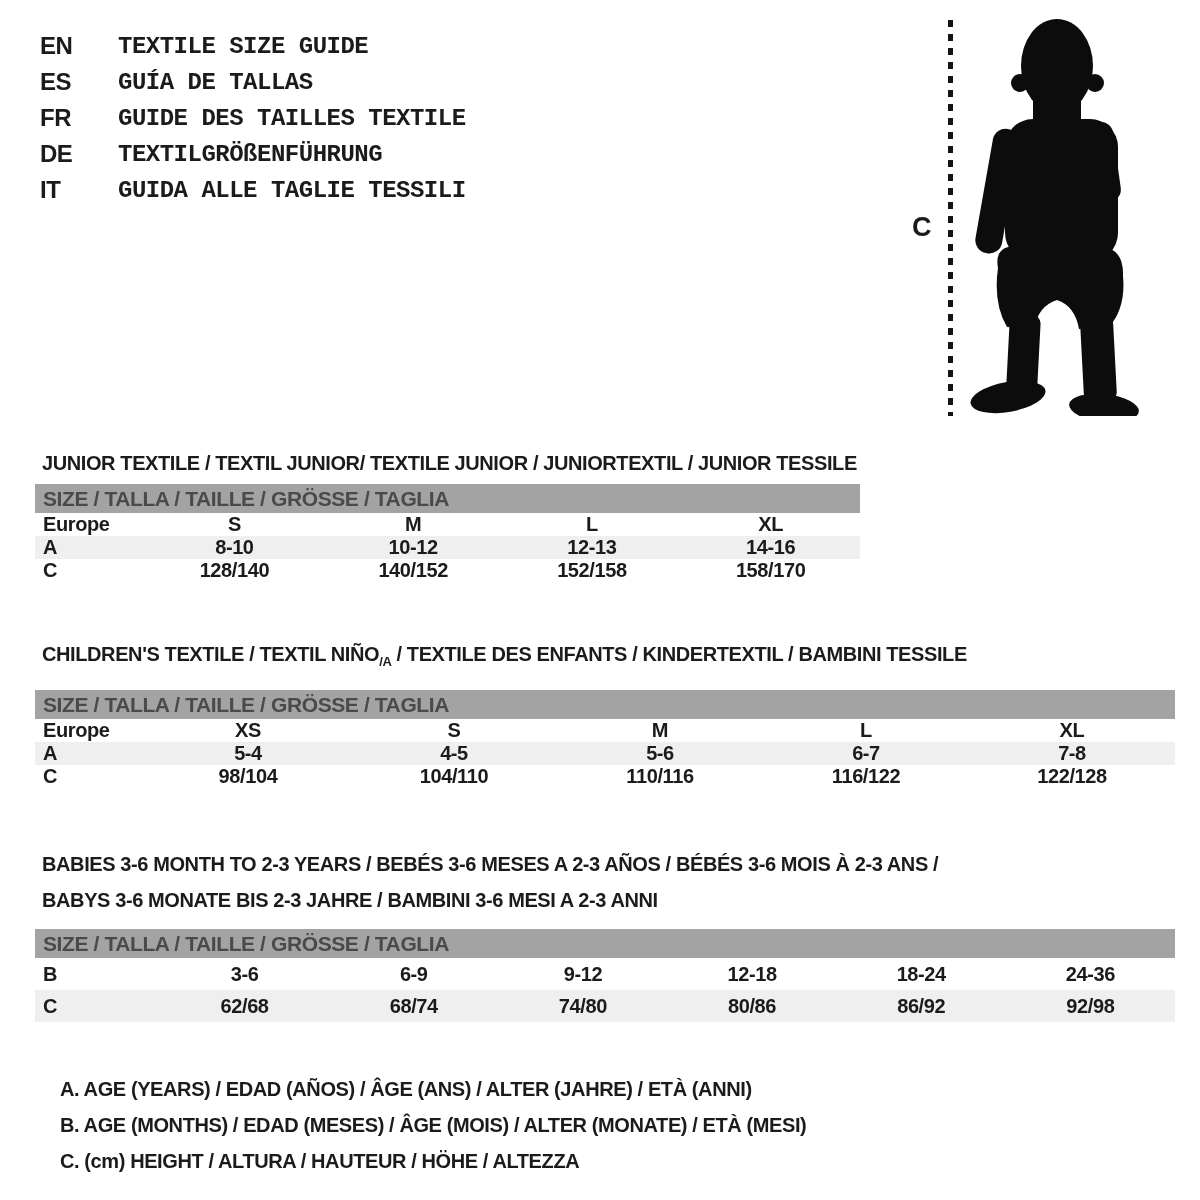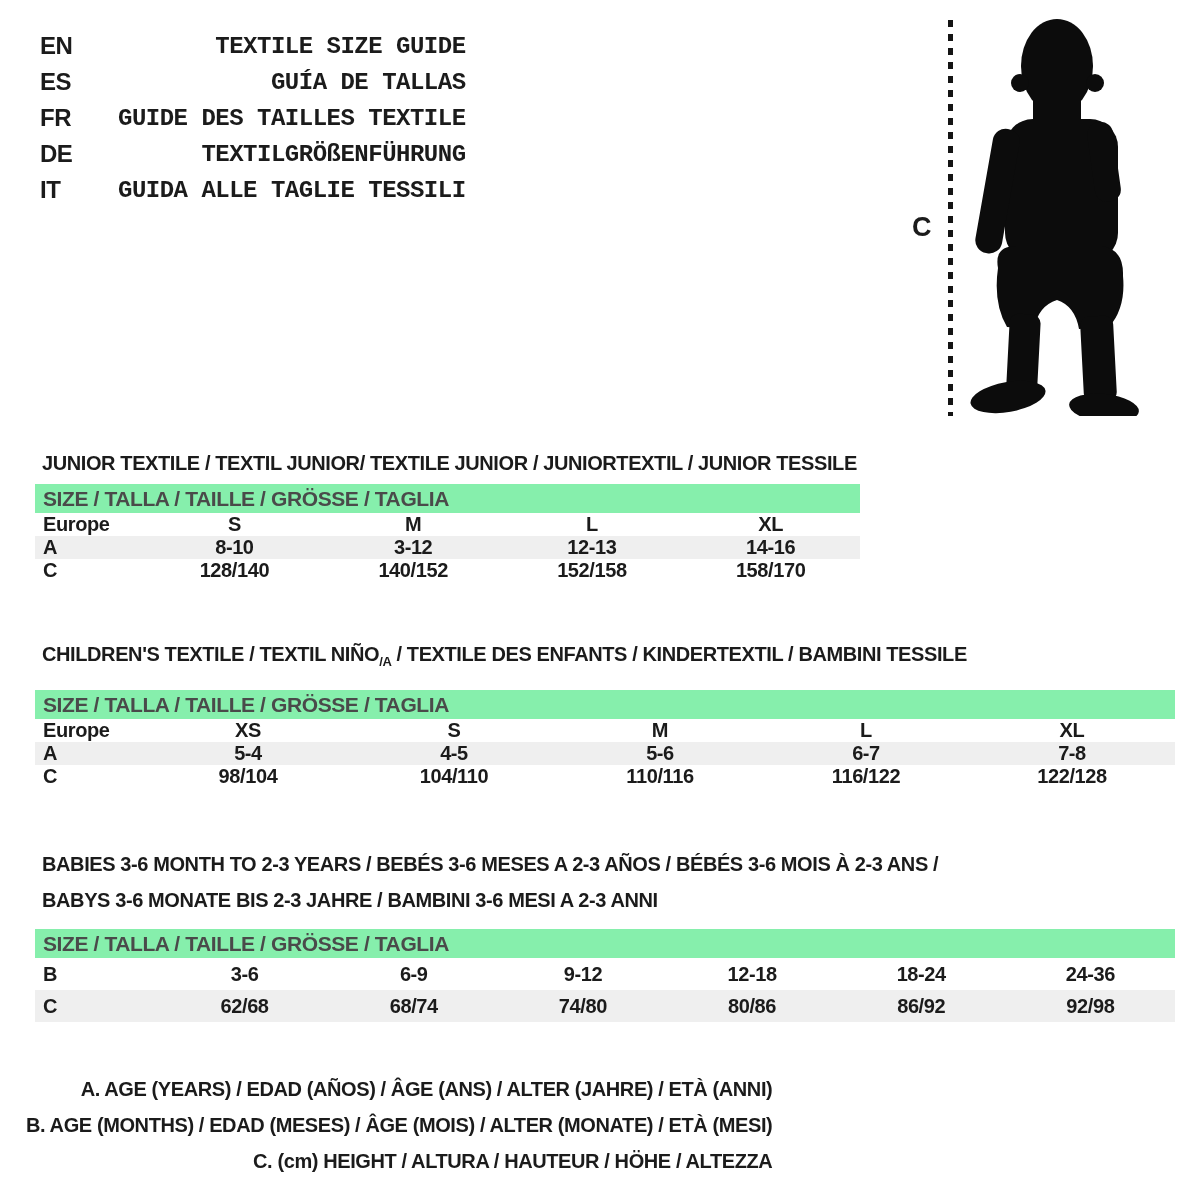--- a/index.html
+++ b/index.html
@@ -10,63 +10,63 @@
     background:#ffffff;
     font-family:"Liberation Sans", sans-serif;
     color:#1b1b1b;
     overflow:hidden;
     -webkit-font-smoothing:antialiased;
   }
   .abs { position:absolute; }
 
   
   .lang-block { left:40px; top:28px; }
-  .lang-row { display:flex; height:36px; align-items:center;justify-content:space-between; }
+  .lang-row { display:flex; height:36px; align-items:center; }
   .lang-code { width:78px; font-size:24px; font-weight:700; letter-spacing:-0.5px; }
   .lang-title { font-size:24px; font-weight:700; letter-spacing:-0.5px;font-family:Liberation Mono, monospace; }
 
   
   .measure-line {
     left:948px; top:20px; width:5px; height:396px;
     background:repeating-linear-gradient(to bottom,#141414 0 7px,transparent 7px 14px);
   }
   .height-label { left:912px; top:212px; font-size:27px; font-weight:700; }
   .toddler { left:968px; top:16px; }
 
   
   .section-title { font-size:20px; font-weight:700; letter-spacing:-0.4px; white-space:nowrap; }
   .section-title sub { font-size:13px; font-weight:700; }
   .babies-title { line-height:36px; }
 
   
   .size-block { }
   .size-bar {
     height:29px; line-height:29px;
-    background:#86efac; color:#4a4a4a;
+    background:#a3a3a3; color:#4a4a4a;
     font-size:21px; font-weight:700; letter-spacing:-0.4px;
     padding-left:8px;
   }
   table.size-table { width:100%; border-collapse:collapse; table-layout:fixed; }
   table.size-table td, table.size-table th {
     height:20px; font-size:20px; font-weight:700; letter-spacing:-0.4px;
     text-align:center; vertical-align:middle; padding:0;
   }
   table.size-table .row-label { text-align:left; padding-left:8px; }
   table.size-table tr.stripe { background:#efefef; }
   .w-junior { left:35px; top:484px; width:825px; }
   .w-children { left:35px; top:690px; width:1140px; }
   .w-babies { left:35px; top:929px; width:1140px; }
   .w-babies table.size-table td { height:32px; }
 
   .t-junior { left:42px; top:452px;text-align:right; }
   .t-children { left:42px; top:643px; }
   .t-babies { left:42px; top:846px; }
 
   
-  .legend { left:26px; top:1071px;text-align:right; }
+  .legend { left:60px; top:1071px; }
   .legend-line { font-size:20px; font-weight:700; letter-spacing:-0.4px; line-height:36px; white-space:nowrap; }
 </style>
 </head>
 <body>
 
 <div class="abs lang-block">
   <div class="lang-row">
     <span class="lang-code">EN</span>
     <span class="lang-title">TEXTILE SIZE GUIDE</span>
   </div>
@@ -120,21 +120,21 @@
         <tr>
       <th class="row-label">Europe</th>
       <th>S</th>
       <th>M</th>
       <th>L</th>
       <th>XL</th>
     </tr>
     <tr class="stripe">
       <td class="row-label">A</td>
       <td>8-10</td>
-      <td>3-12</td>
+      <td>10-12</td>
       <td>12-13</td>
       <td>14-16</td>
     </tr>
     <tr>
       <td class="row-label">C</td>
       <td>128/140</td>
       <td>140/152</td>
       <td>152/158</td>
       <td>158/170</td>
     </tr>

